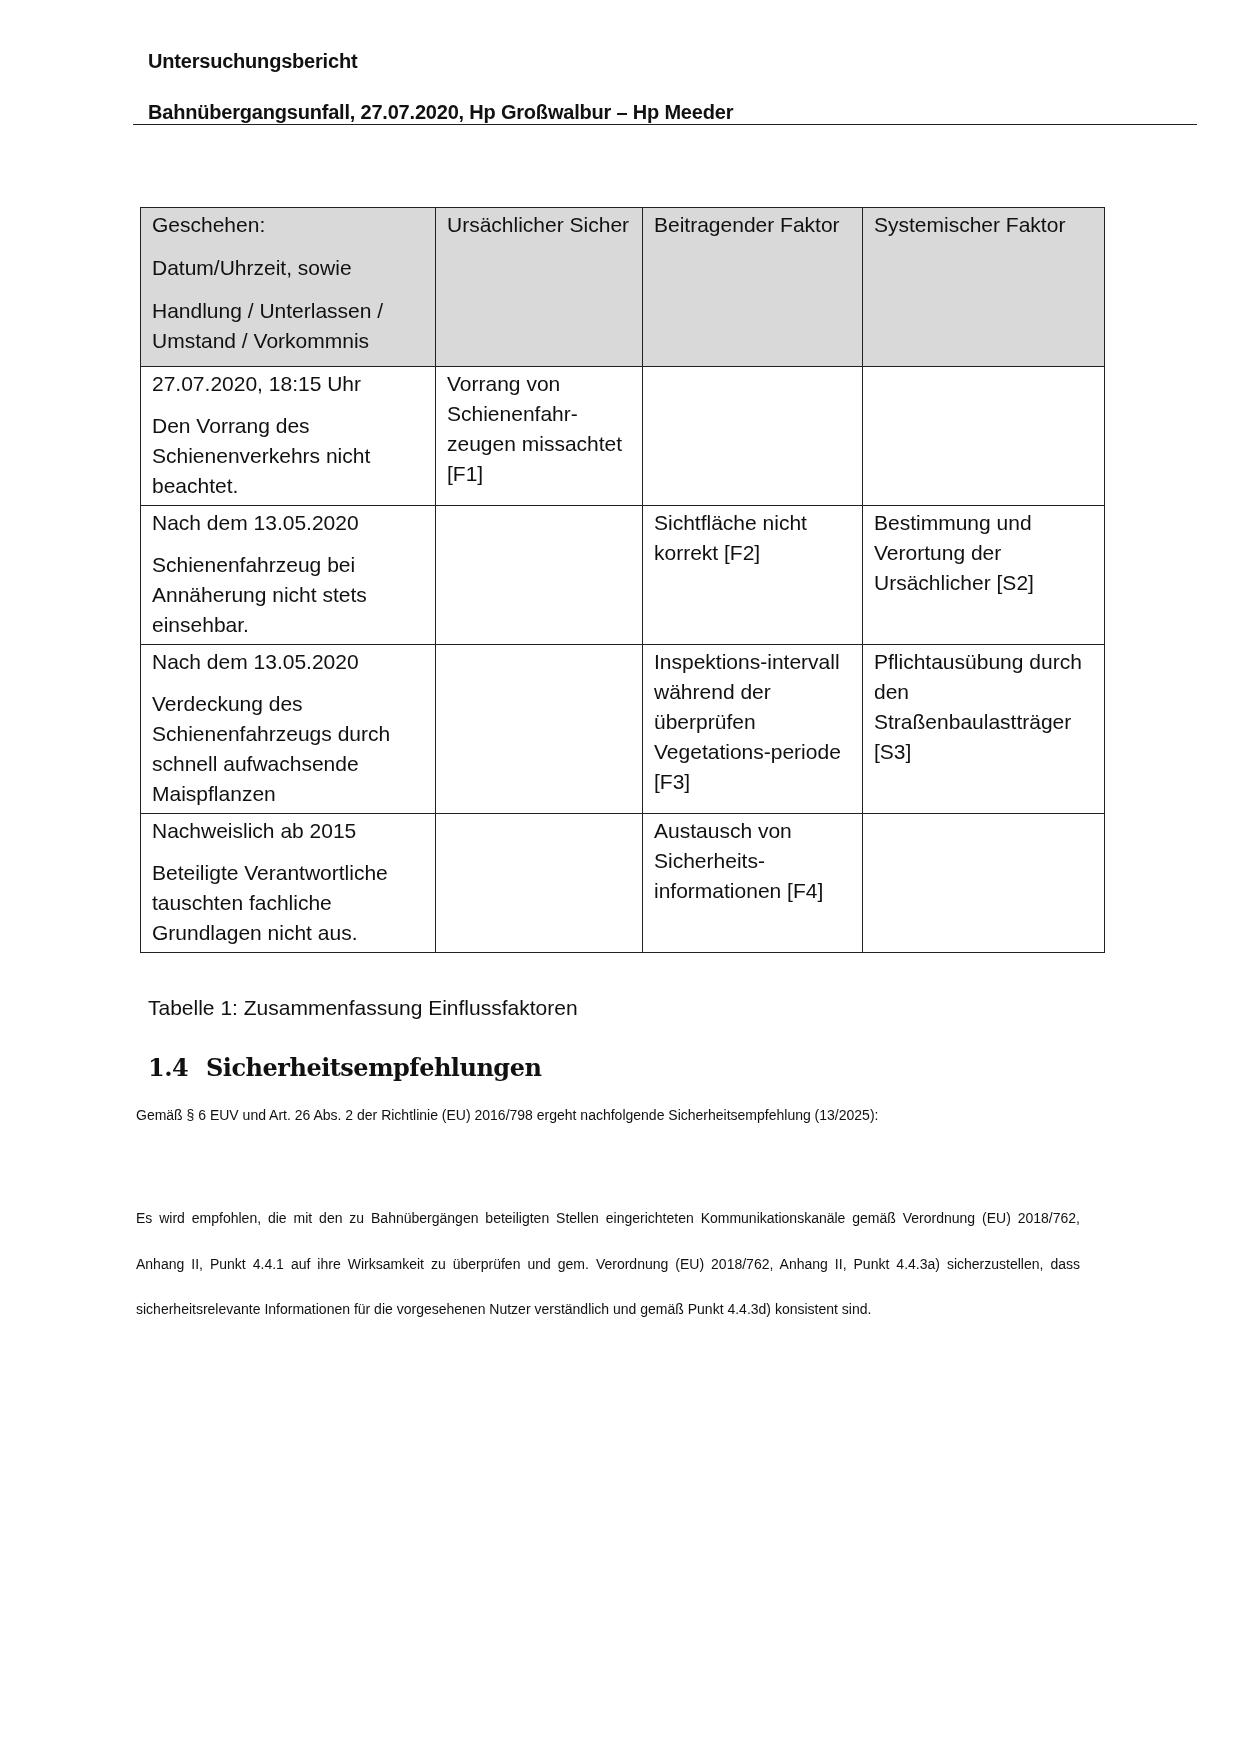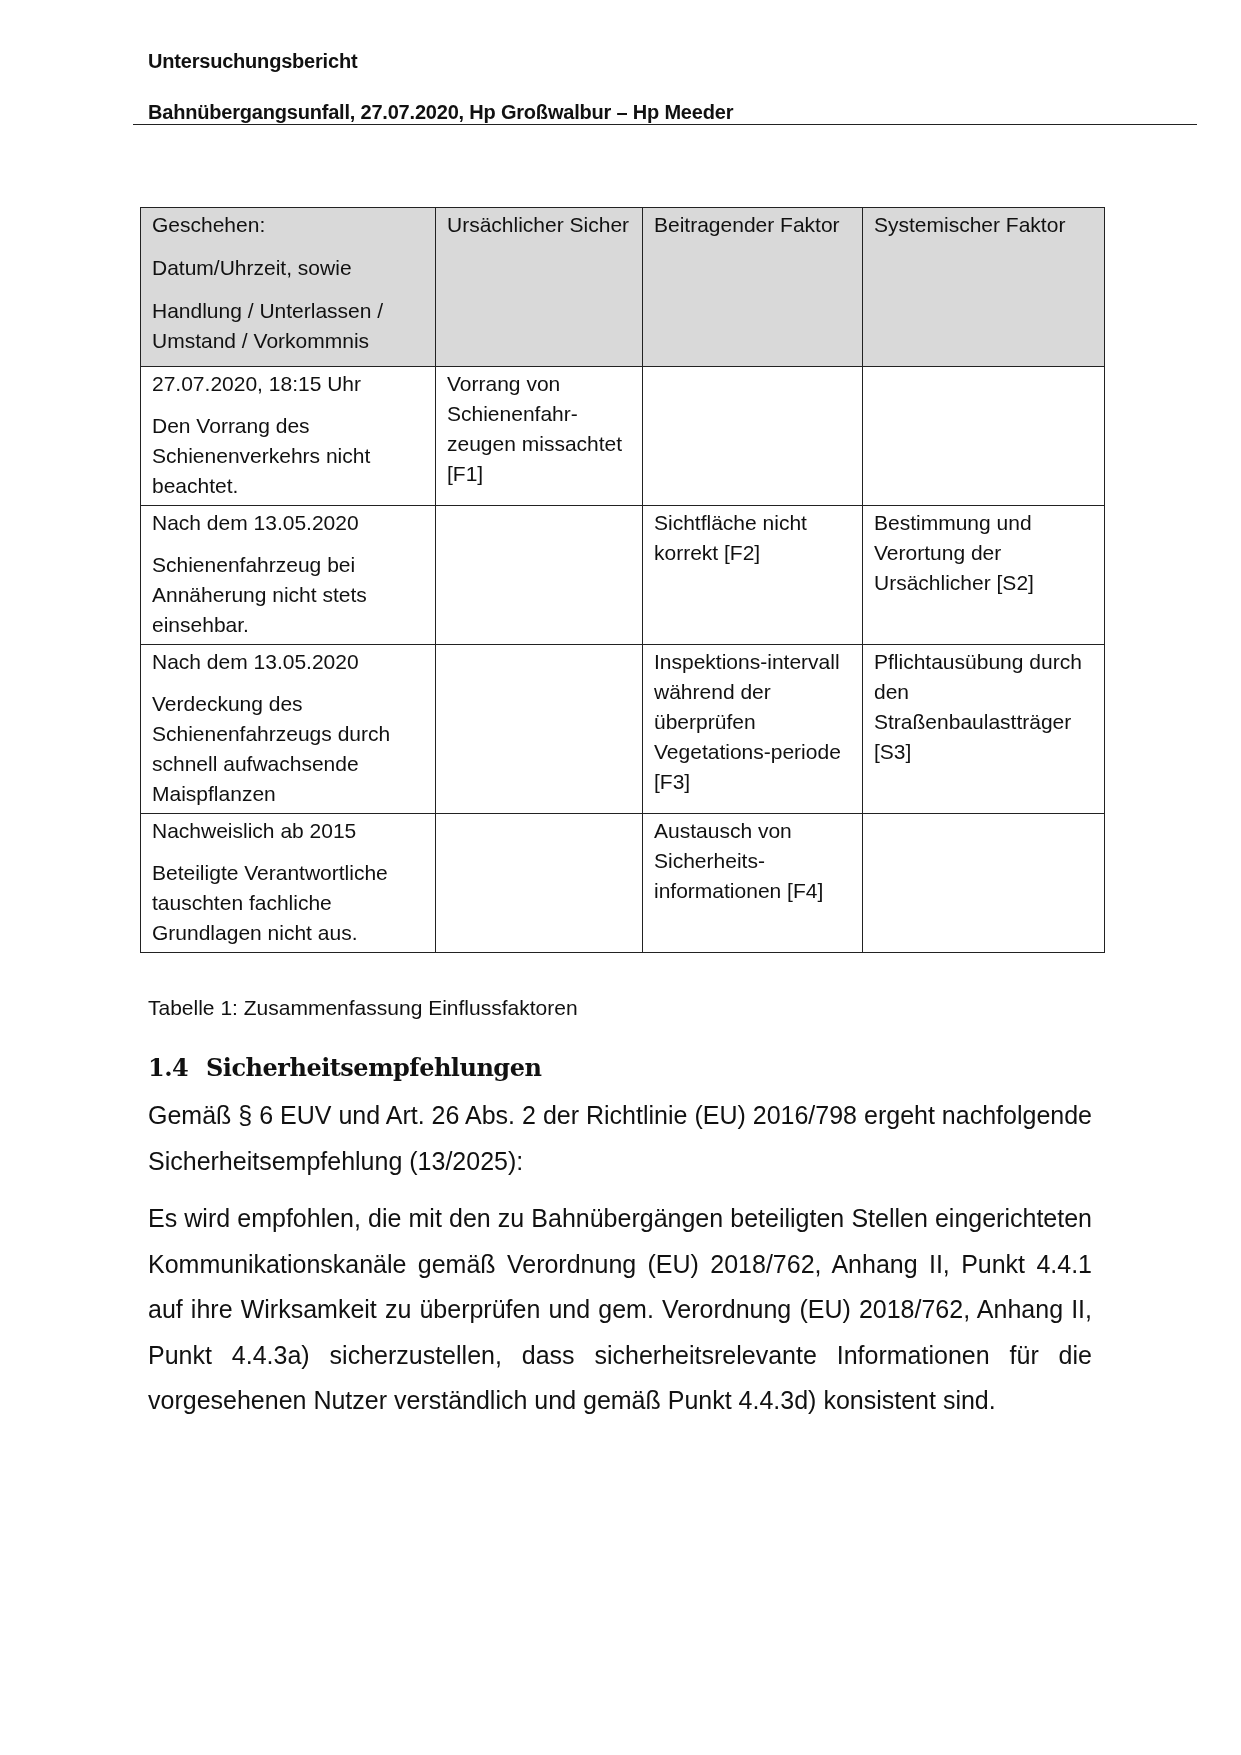--- a/index.html
+++ b/index.html
@@ -19,21 +19,21 @@
   th.h-first p:last-child { margin-bottom: 0; }
   th.h-mid { padding-top: 44px; }
   td p { margin: 0; }
   td .date { margin-bottom: 12px; }
   td.center { text-align: center; padding-left: 8px; padding-right: 8px; }
   col.c1 { width: 295px; } col.c2 { width: 207px; } col.c3 { width: 220px; } col.c4 { width: 242px; }
 
   .caption { position: absolute; left: 148px; top: 996px; font-size: 21px; }
   .section { position: absolute; left: 148px; top: 1053px; font-family: "DejaVu Serif", serif; font-weight: bold; font-size: 24px; letter-spacing: -0.5px; }
   .section .num { display: inline-block; width: 58px; }
-  .para { position: absolute; left: 148px; width: 944px; font-size: 25px; line-height: 45.5px; text-align: justify; }
+  .para { position: absolute; left: 136px; width: 944px; font-size: 14px; line-height: 45.5px; text-align: justify; }
   .p1 { top: 1093px; }
   .p2 { top: 1196px; }
   .footer { position: absolute; left: 974px; top: 1763px; font-size: 11px; }
 </style>
 </head>
 <body>
 
 <div class="hdr hdr1">Untersuchungsbericht</div>
 <div class="hdr hdr2">Bahnübergangsunfall, 27.07.2020, Hp Großwalbur – Hp Meeder</div>
 <div class="hdr-rule"></div>

